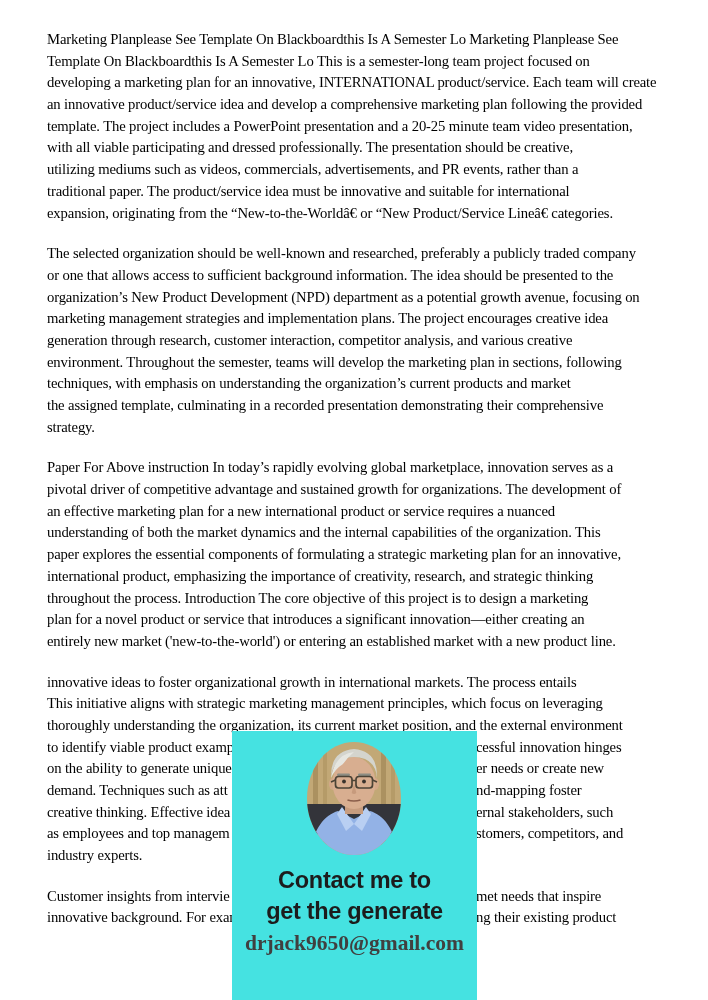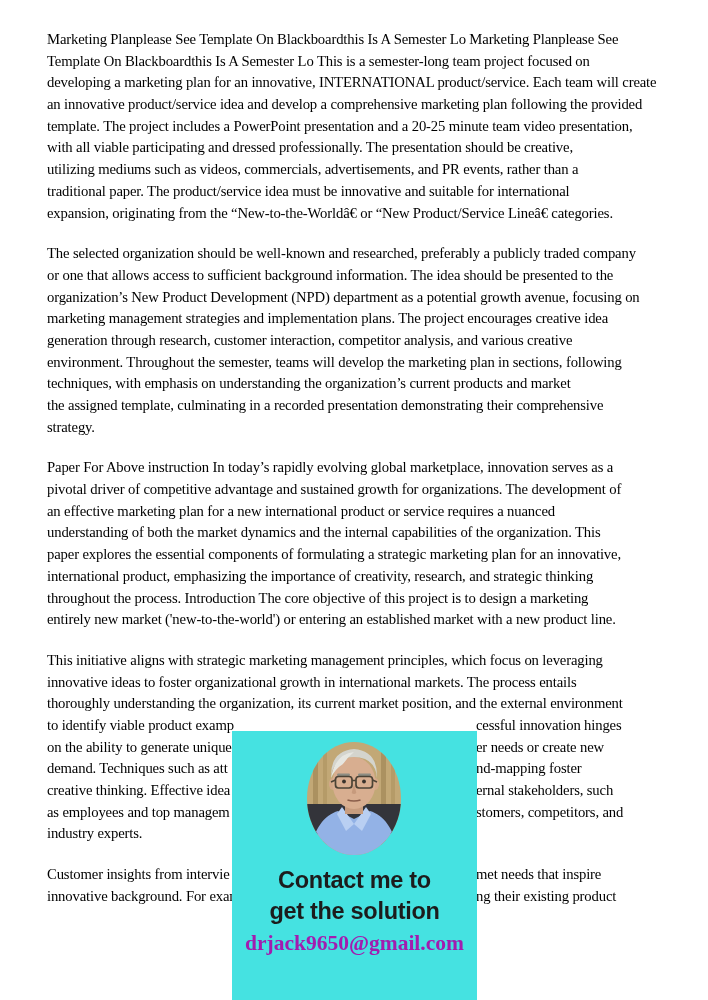--- a/index.html
+++ b/index.html
@@ -41,21 +41,21 @@
     font-size:23.5px;line-height:1.2;
     letter-spacing:-0.3px;
   }
   .hl1{top:135px;}
   .hl2{top:166px;}
   .email{
     position:absolute;left:0;width:100%;top:200px;
     font-family:"Liberation Serif", serif;
     font-weight:bold;
     font-size:21.5px;line-height:1.2;
-    color:#a21caf;
+    color:#404040;
     text-align:center;
   }
 </style>
 </head>
 <body>
 
 <div class="page" style="background: rgb(255, 255, 255); color: rgb(0, 0, 0);">
 
   <div class="content">
       <div class="para">
@@ -81,25 +81,26 @@
         <div class="line">strategy.</div>
       </div>
       <div class="para">
         <div class="line">Paper For Above instruction In today’s rapidly evolving global marketplace, innovation serves as a</div>
         <div class="line">pivotal driver of competitive advantage and sustained growth for organizations. The development of</div>
         <div class="line">an effective marketing plan for a new international product or service requires a nuanced</div>
         <div class="line">understanding of both the market dynamics and the internal capabilities of the organization. This</div>
         <div class="line">paper explores the essential components of formulating a strategic marketing plan for an innovative,</div>
         <div class="line">international product, emphasizing the importance of creativity, research, and strategic thinking</div>
         <div class="line">throughout the process. Introduction The core objective of this project is to design a marketing</div>
+        <div class="line">plan for a novel product or service that introduces a significant innovation—either creating an</div>
         <div class="line">entirely new market ('new-to-the-world') or entering an established market with a new product line.</div>
       </div>
       <div class="para">
+        <div class="line">innovative ideas to foster organizational growth in international markets. The process entails</div>
         <div class="line">This initiative aligns with strategic marketing management principles, which focus on leveraging</div>
-        <div class="line">innovative ideas to foster organizational growth in international markets. The process entails</div>
         <div class="line">thoroughly understanding the organization, its current market position, and the external environment</div>
         <div class="line"><span class="frag-left">to identify viable product examp</span><span class="frag-right">cessful innovation hinges</span></div>
         <div class="line"><span class="frag-left">on the ability to generate unique</span><span class="frag-right">er needs or create new</span></div>
         <div class="line"><span class="frag-left">demand. Techniques such as att</span><span class="frag-right">nd-mapping foster</span></div>
         <div class="line"><span class="frag-left">creative thinking. Effective idea</span><span class="frag-right">ernal stakeholders, such</span></div>
         <div class="line"><span class="frag-left">as employees and top managem</span><span class="frag-right">stomers, competitors, and</span></div>
         <div class="line">industry experts.</div>
       </div>
       <div class="para">
         <div class="line"><span class="frag-left">Customer insights from intervie</span><span class="frag-right">met needs that inspire</span></div>
@@ -139,17 +140,17 @@
           <line x1="28.5" y1="38" x2="24" y2="40" stroke="#4c4336" stroke-width="1.4"></line>
           <line x1="65.5" y1="38" x2="70" y2="40" stroke="#4c4336" stroke-width="1.4"></line>
           <circle cx="37" cy="39.5" r="1.9" fill="#3a332c"></circle>
           <circle cx="57" cy="39.5" r="1.9" fill="#3a332c"></circle>
           <path d="M47 41 L44.7 51 Q47 53 49.3 51 Z" fill="#c69a7c"></path>
           <path d="M40.5 58 Q47 60 53.5 58" stroke="#8a5e4b" stroke-width="1.6" fill="none"></path>
         </g>
       </svg>
     </div>
     <div class="headline hl1" style="color: rgb(28, 28, 28);">Contact me to</div>
-    <div class="headline hl2" style="color: rgb(28, 28, 28);">get the solution</div>
+    <div class="headline hl2" style="color: rgb(28, 28, 28);">get the generate</div>
     <div class="email">drjack9650@gmail.com</div>
   </div>
 
 </div>
 
 </body></html>

